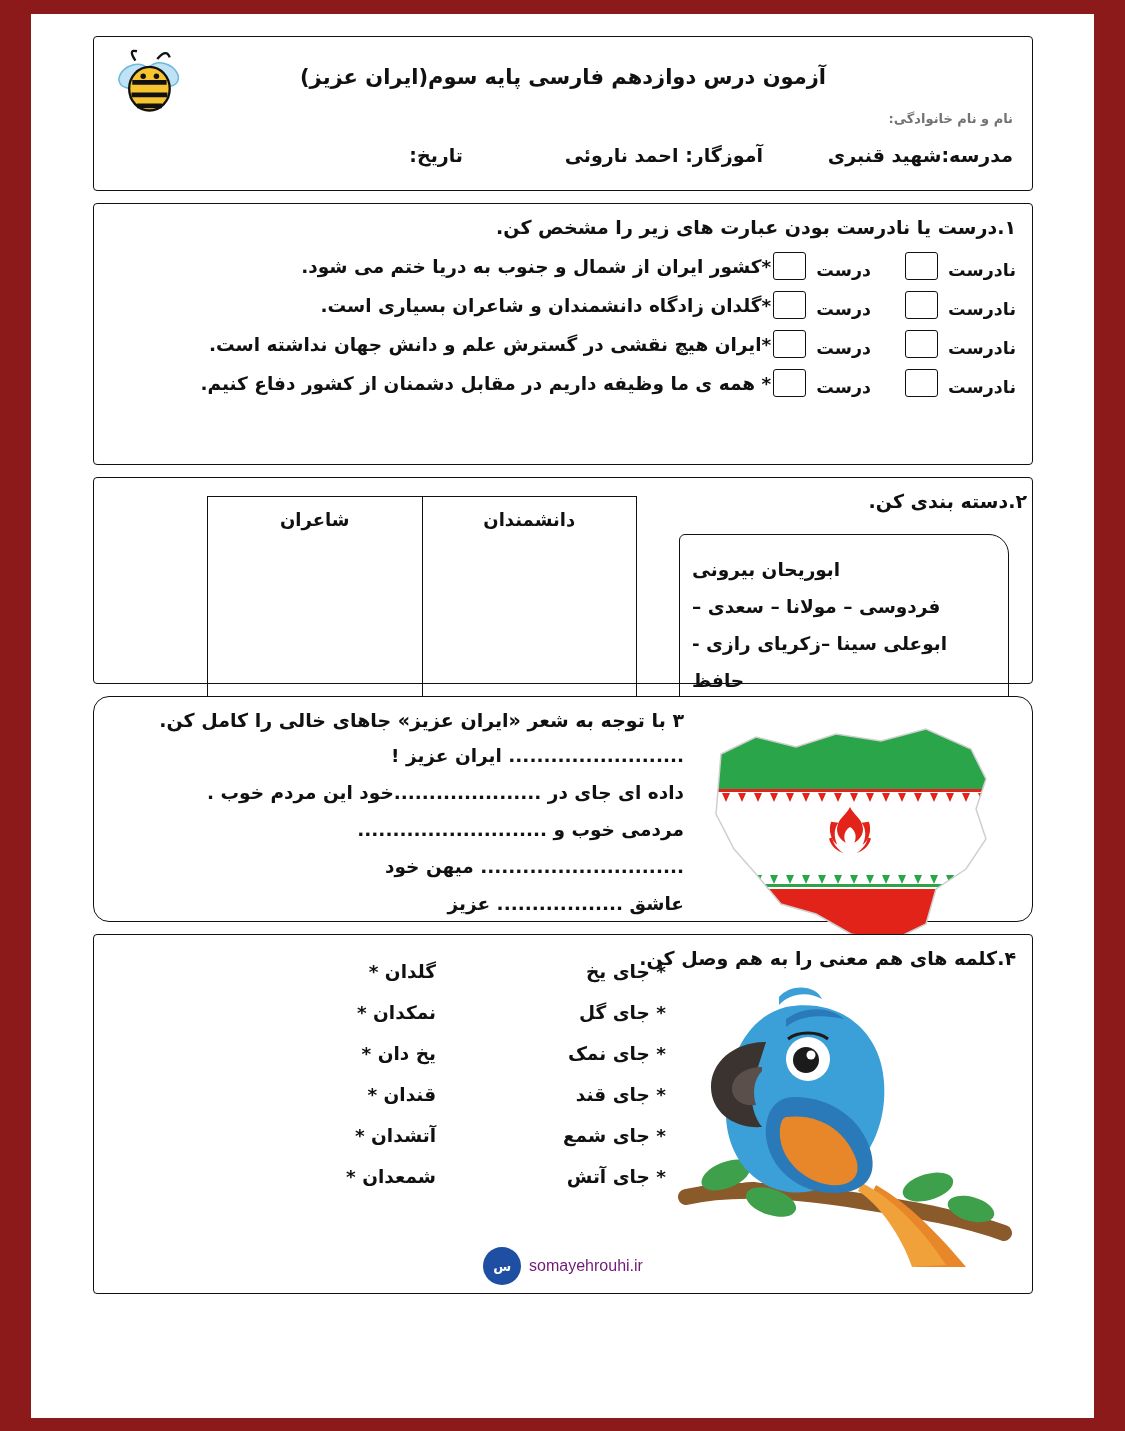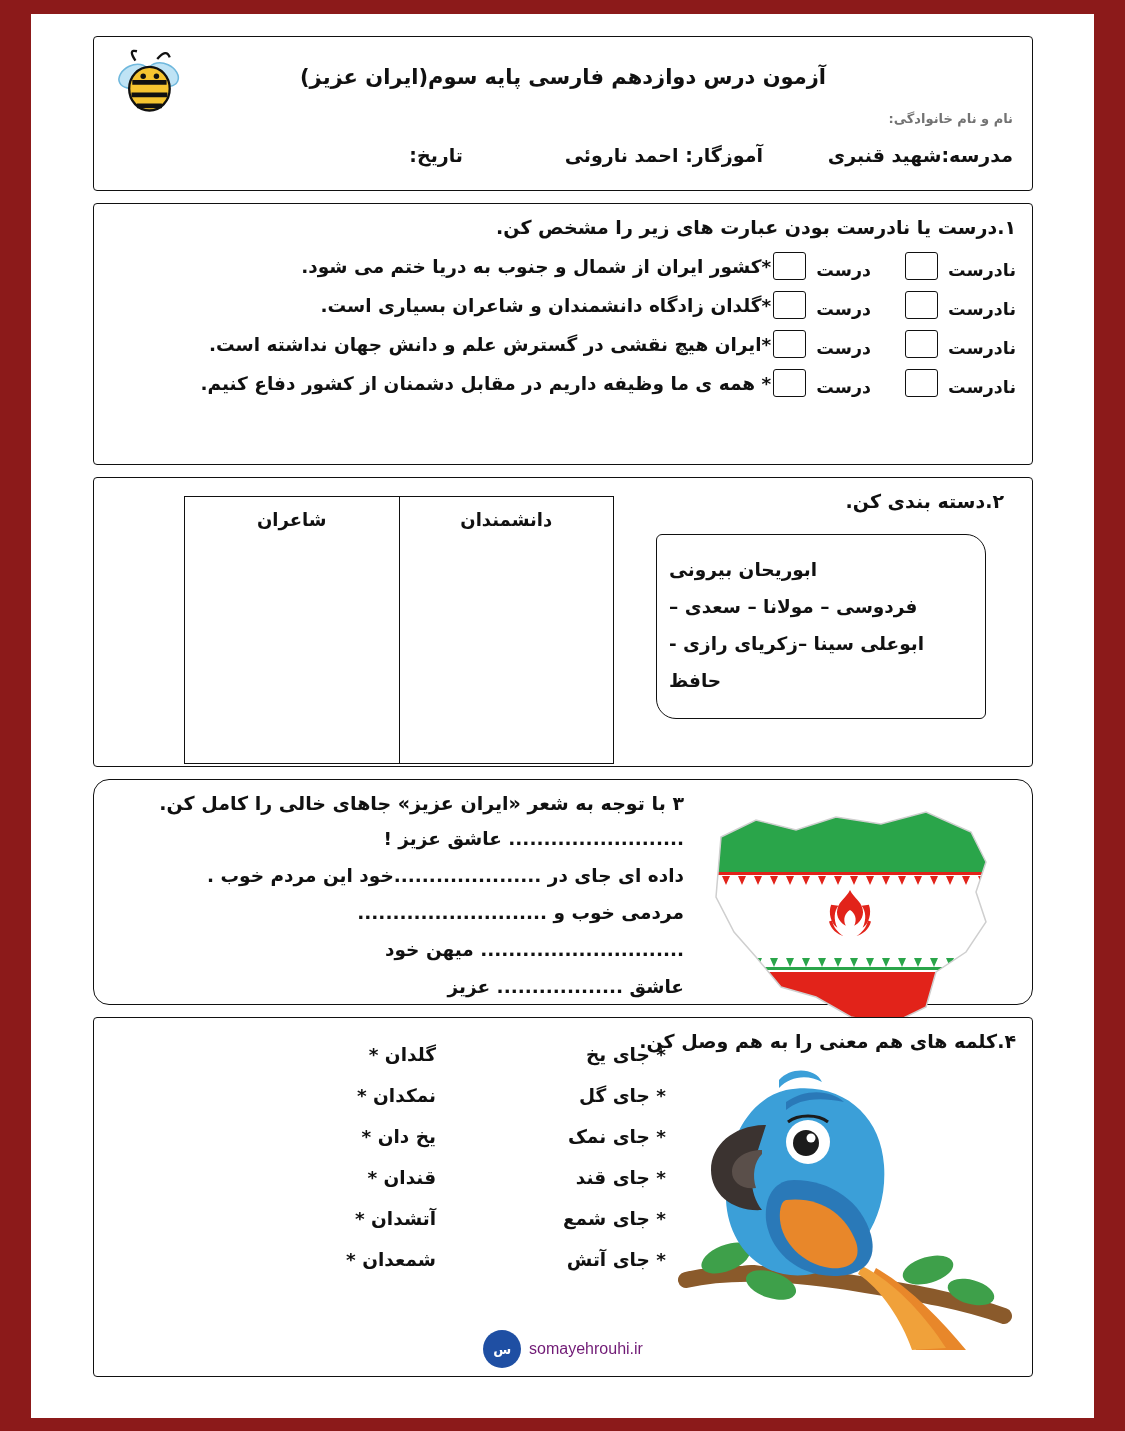--- a/index.html
+++ b/index.html
@@ -84,21 +84,21 @@
   }
   .opts{display:flex;flex-direction:row;align-items:center;gap:34px;}
   .opt{display:flex;flex-direction:row;align-items:flex-end;gap:10px;}
   .opt .lbl{font-size:17.5px;font-weight:bold;color:#111;}
   .cb{
     width:31px;height:26px;border:1.5px solid #111;border-radius:3px;
     background:#fff;display:inline-block;
   }
 
   
-  .q2{margin-top:12px;height:290px;padding:12px 28px;}
+  .q2{margin-top:12px;height:207px;padding:12px 5px;}
   .q2-inner{display:flex;flex-direction:row;align-items:flex-start;}
   .q2-right{width:390px;}
   .wordbox{
     margin-top:22px;
     margin-right:18px;
     width:330px;
     min-height:185px;
     border:1.5px solid #111;
     border-radius:6px 20px 6px 20px;
     padding:16px 12px;
@@ -313,21 +313,21 @@
                 <path d="M40 30 c-2 8 -8 12 -14 14 c6 -4 10 -9 11 -15 z"></path>
               </g>
             </g>
             <path d="M35 45 L70 28 L110 38 L150 25 L195 32 L240 20 L285 40 L300 70
                      L290 100 L300 130 L280 160 L250 180 L240 215 L205 232 L165 225
                      L130 205 L95 195 L70 165 L48 140 L30 105 Z" fill="none" stroke="#cfcfcf" stroke-width="1.5"></path>
           </svg>
         </div>
         <div class="q3-text">
           <div class="qtitle">۳ با توجه به شعر «ایران عزیز» جاهای خالی را کامل کن.</div>
-          <div class="line">......................... عاشق عزیز !</div>
+          <div class="line">......................... ایران عزیز !</div>
           <div class="line">داده ای جای در .....................خود این مردم خوب .</div>
           <div class="line">مردمی خوب و ...........................</div>
           <div class="line">............................. میهن خود</div>
           <div class="line">عاشق .................. عزیز</div>
         </div>
       </div>
     </div>
 
     <div class="box q4">
       <div class="q4-inner">

